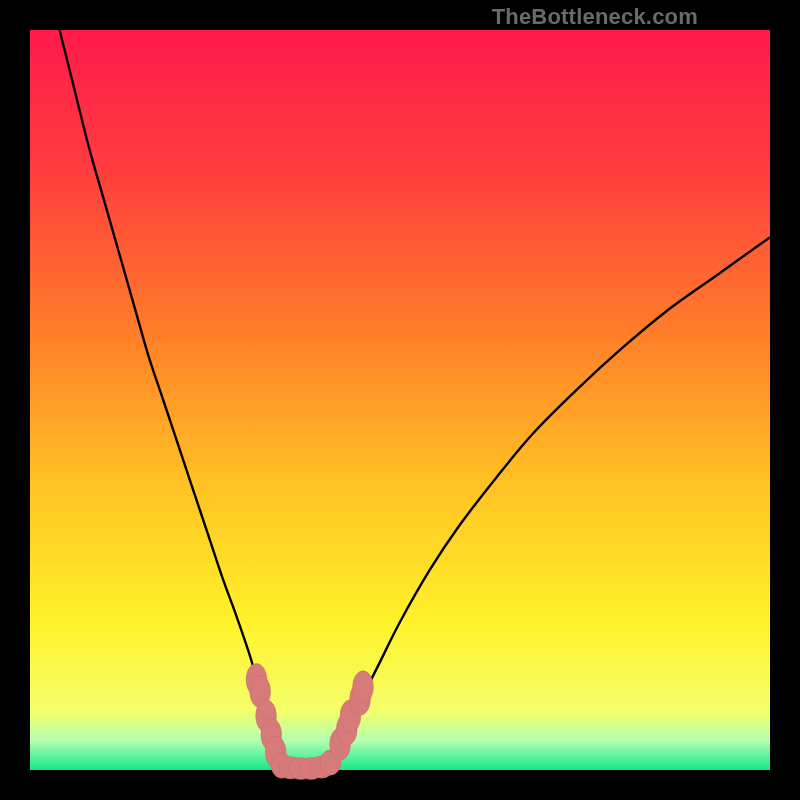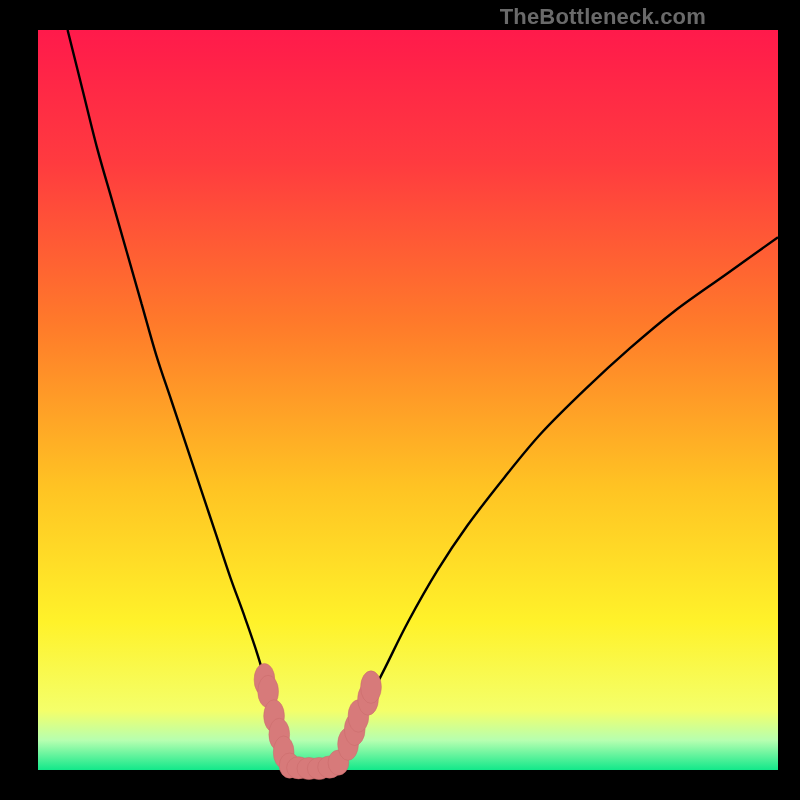--- a/index.html
+++ b/index.html
@@ -10,21 +10,20 @@
     background: #000;
     overflow: hidden;
   }
   .frame {
     position: absolute;
     left: 0;
     top: 0;
     width: 708px;
     height: 800px;
     background: #000;
-    margin-left: 8px;
   }
   .plot {
     position: absolute;
     left: 30px;
     top: 30px;
     width: 740px;
     height: 740px;
     background: linear-gradient(
       to bottom,
       var(--c0) 0%,

